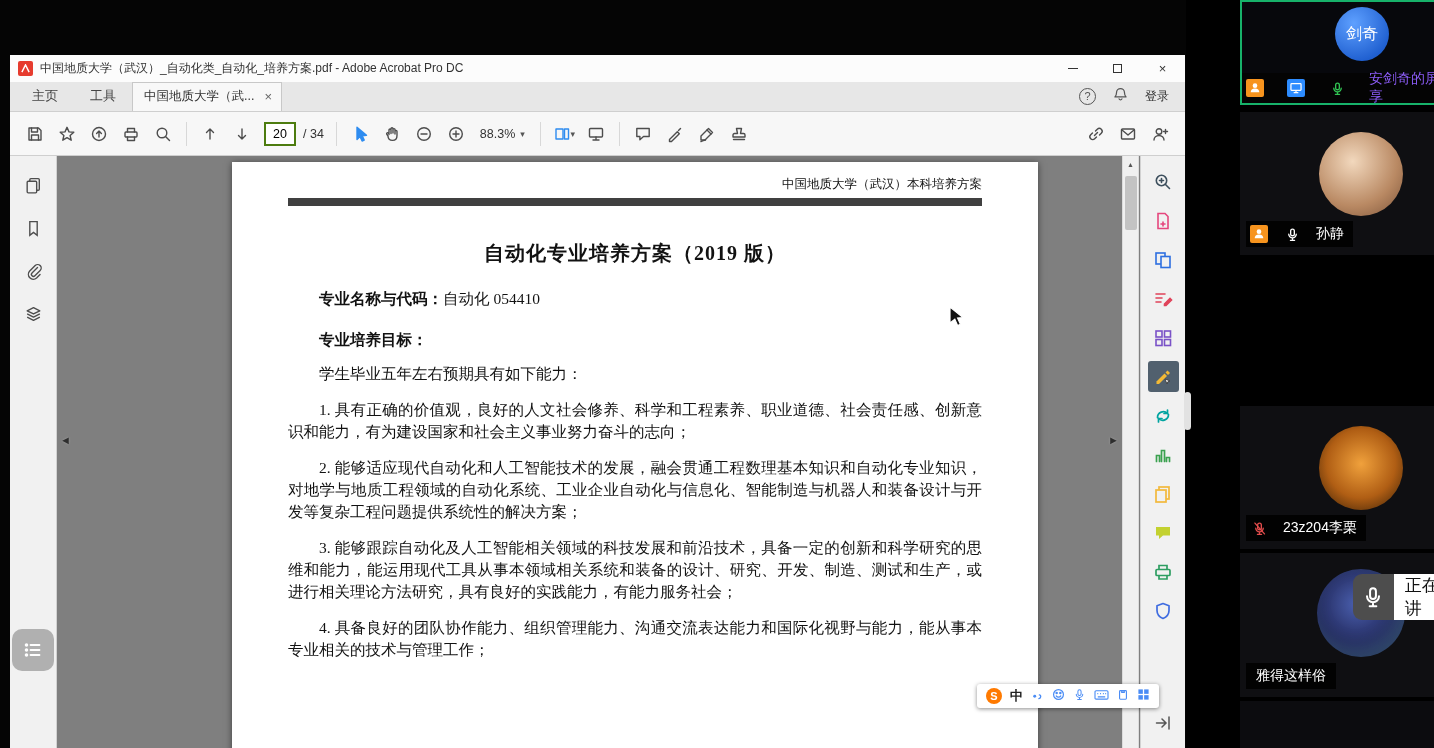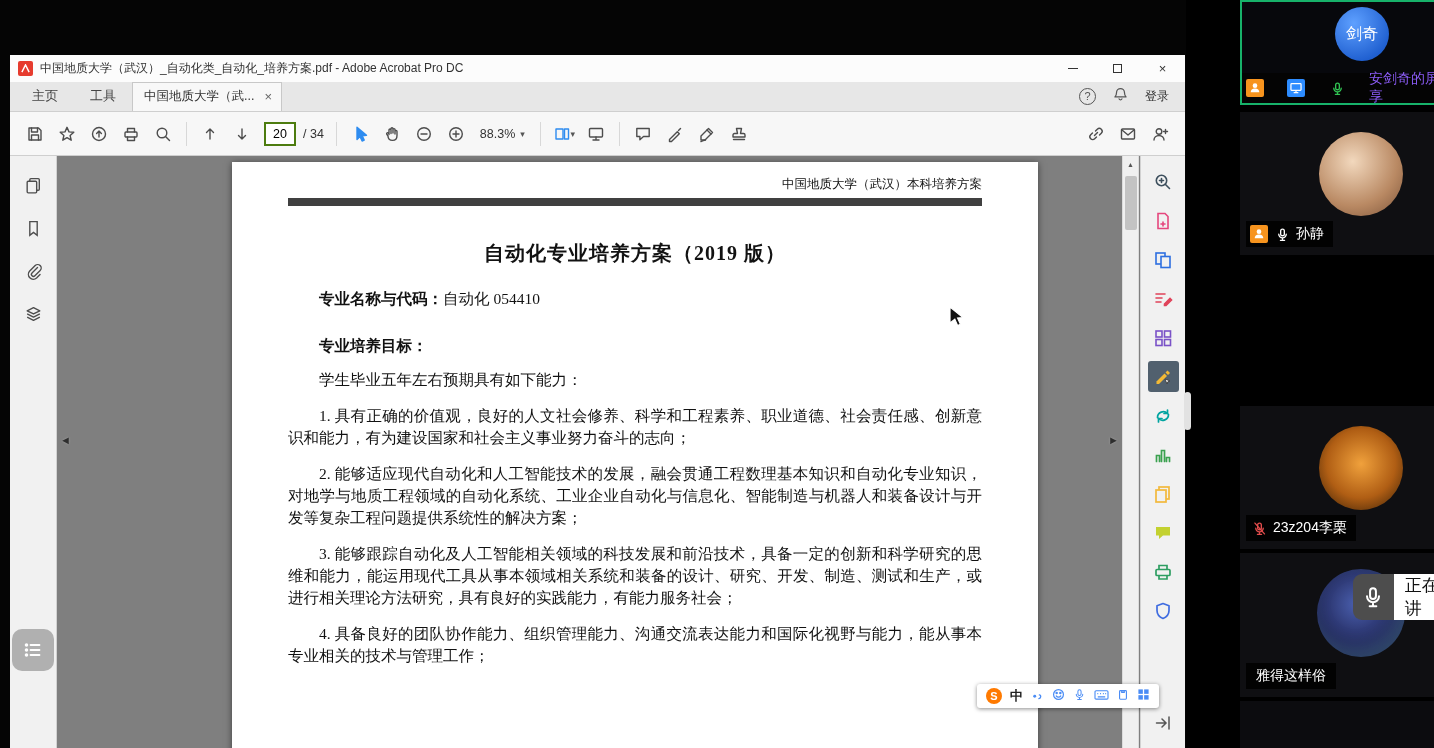--- a/index.html
+++ b/index.html
@@ -56,21 +56,21 @@
 #ime{position:absolute;left:977px;top:684px;height:24px;background:#fff;border-radius:3px;box-shadow:0 1px 4px rgba(0,0,0,.45);display:flex;align-items:center;gap:8px;padding:0 9px;z-index:6;}
 .ime-logo{width:16px;height:16px;border-radius:50%;background:#ff7a00;color:#fff;font-size:11px;font-weight:bold;display:flex;align-items:center;justify-content:center;}
 .ime-mode{font-size:13px;font-weight:bold;color:#222;}
 #cursor{position:absolute;left:948px;top:306px;z-index:9;}
 
 #divider-handle{position:absolute;left:1184px;top:392px;width:7px;height:38px;background:#e2e2e2;border-radius:4px;z-index:4;}
 #sidebar{position:absolute;left:1192px;top:0;width:242px;height:748px;background:#000;}
 .tile{position:absolute;left:0;width:242px;overflow:hidden;background:#0f0f12;margin-left:48px;}
 .avatar-circle{border-radius:50%;display:flex;align-items:center;justify-content:center;position:absolute;}
 .namebar-full{position:absolute;left:0;right:0;bottom:0;height:30px;background:rgba(4,4,4,.92);display:flex;align-items:center;gap:23px;padding-left:4px;color:#8b5cf6;font-size:14px;}
-.namechip{position:absolute;left:6px;bottom:8px;background:rgba(0,0,0,.85);display:flex;align-items:center;gap:5px;padding:4px 9px 4px 4px;color:#fff;font-size:14px;}
+.namechip{position:absolute;left:6px;bottom:8px;background:rgba(0,0,0,.85);display:flex;align-items:center;gap:15px;padding:4px 9px 4px 4px;color:#fff;font-size:14px;}
 .namechip.textonly{padding:4px 10px;}
 .sq-ic{width:18px;height:18px;border-radius:2px;display:flex;align-items:center;justify-content:center;flex:0 0 auto;}
 #speaking{position:absolute;left:1353px;top:574px;height:46px;display:flex;align-items:stretch;z-index:8;}
 #speaking .micbox{width:46px;height:46px;background:#4d4d4d;border-radius:9px 0 0 9px;display:flex;align-items:center;justify-content:center;}
 #speaking .lbl{background:#fff;display:flex;align-items:center;padding:0 11px;font-size:17px;color:#111;min-width:62px;}
 </style>
 </head>
 <body>
 
 <div id="stage">
@@ -272,21 +272,21 @@
               </svg>
             </button>
         </div>
 
         <div class="page">
           <div class="page-header">中国地质大学（武汉）本科培养方案</div>
           <div class="doc-title">自动化专业培养方案（2019 版）</div>
           <div class="doc-line">
             <span class="bold">专业名称与代码：</span><span>自动化  054410</span>
           </div>
-          <div class="doc-line bold" style="margin-top:26px;">专业培养目标：</div>
+          <div class="doc-line bold" style="margin-top:20px;">专业培养目标：</div>
           <p class="para" style="margin-top:12px;">学生毕业五年左右预期具有如下能力：</p>
           <p class="para" style="margin-top:14px;">1. 具有正确的价值观，良好的人文社会修养、科学和工程素养、职业道德、社会责任感、创新意识和能力，有为建设国家和社会主义事业努力奋斗的志向；</p>
           <p class="para" style="margin-top:14px;">2. 能够适应现代自动化和人工智能技术的发展，融会贯通工程数理基本知识和自动化专业知识，对地学与地质工程领域的自动化系统、工业企业自动化与信息化、智能制造与机器人和装备设计与开发等复杂工程问题提供系统性的解决方案；</p>
           <p class="para" style="margin-top:14px;">3. 能够跟踪自动化及人工智能相关领域的科技发展和前沿技术，具备一定的创新和科学研究的思维和能力，能运用现代工具从事本领域相关系统和装备的设计、研究、开发、制造、测试和生产，或进行相关理论方法研究，具有良好的实践能力，有能力服务社会；</p>
           <p class="para" style="margin-top:14px;">4. 具备良好的团队协作能力、组织管理能力、沟通交流表达能力和国际化视野与能力，能从事本专业相关的技术与管理工作；</p>
 
         </div>
 
         <div class="scrollbar">
           <div class="scroll-up">▲</div>

